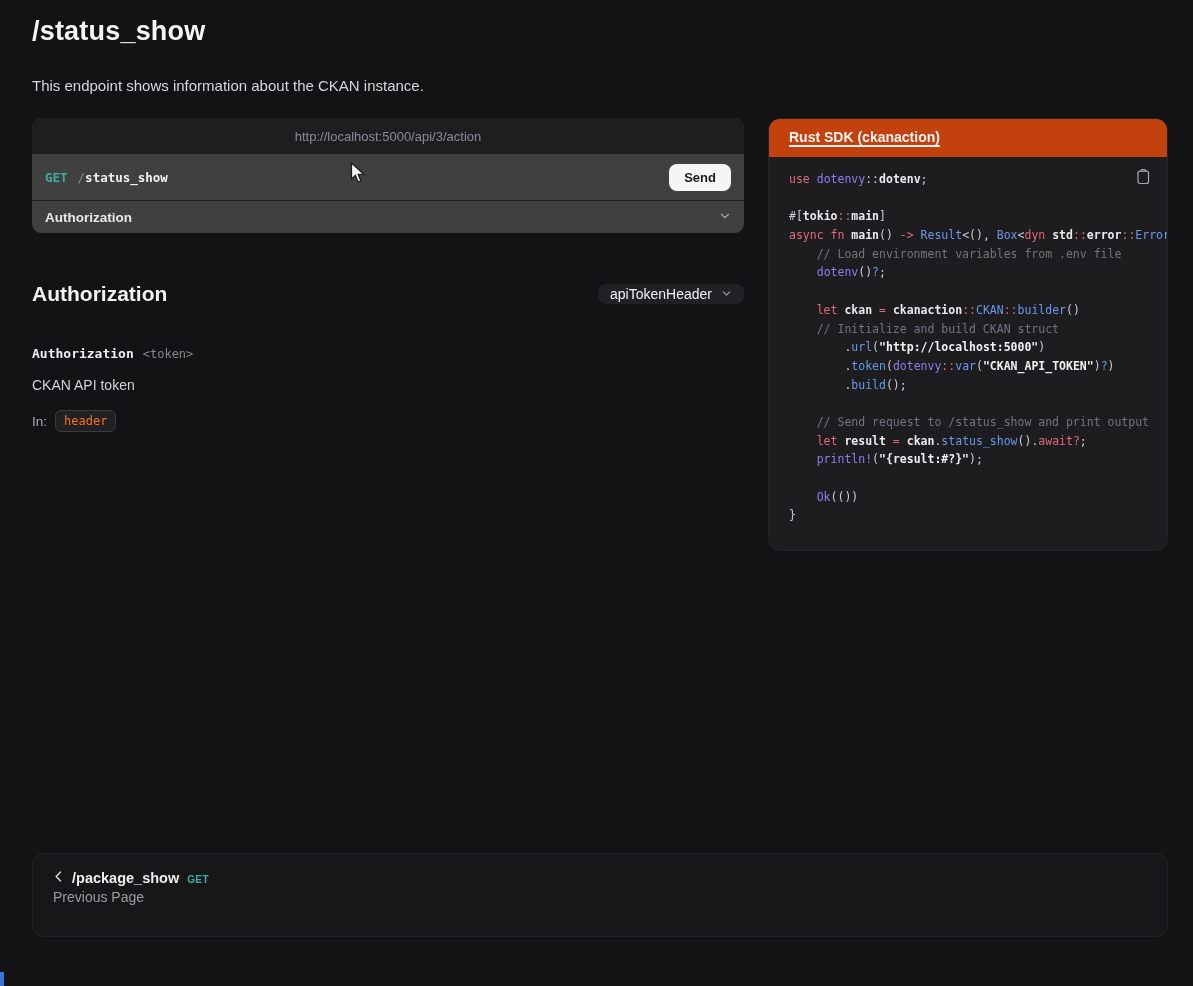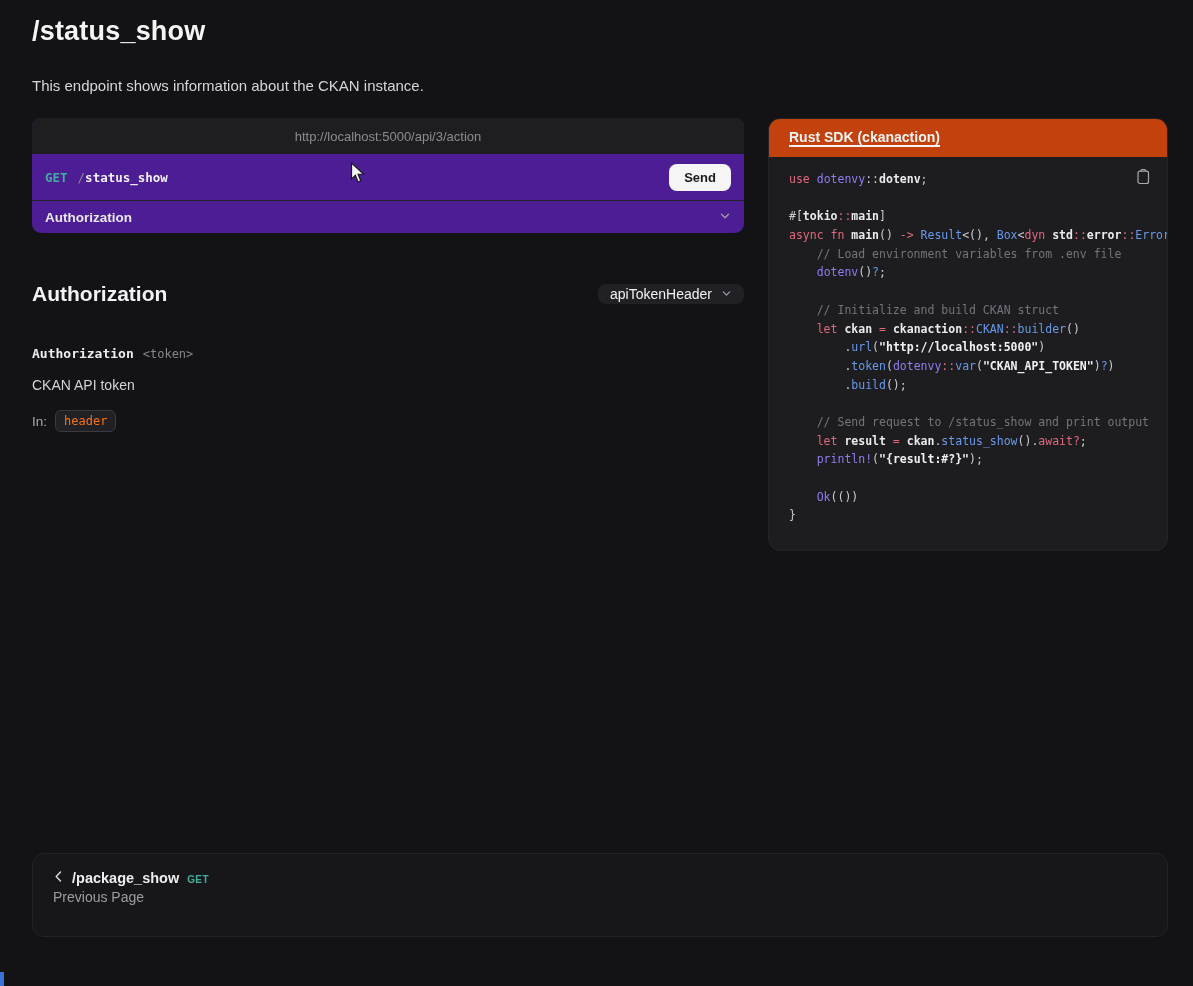--- a/index.html
+++ b/index.html
@@ -5,21 +5,21 @@
   * { margin:0; padding:0; box-sizing:border-box; }
   html,body { background:#111114; }
   body { font-family:"Liberation Sans", sans-serif; }
   .stage { position:relative; width:1193px; height:986px; background:#131316; overflow:hidden; }
 
   
   .page-title { position:absolute; left:32px; top:16px; font-size:27px; font-weight:700; color:#f5f5f6; letter-spacing:.2px; }
   .page-desc  { position:absolute; left:32px; top:77px; font-size:15px; color:#d6d6da; }
 
   
-  .req-card { position:absolute; left:32px; top:118px; width:712px; border-radius:9px; overflow:hidden; background:#4c1d95; }
+  .req-card { position:absolute; left:32px; top:118px; width:712px; border-radius:9px; overflow:hidden; background:#404040; }
   .req-urlbar { height:36px; background:#1e1e21; display:flex; align-items:center; justify-content:center;
                 font-size:13px; color:#8b8b93; }
   .req-main { height:46px; display:flex; align-items:center; padding:0 13px; }
   .req-method { font-family:"DejaVu Sans Mono", monospace; font-size:12.5px; font-weight:700; color:#3fae9e; margin-right:10px; }
   .req-path { font-family:"DejaVu Sans Mono", monospace; font-size:12.5px; }
   .req-path .slash { color:#8a8a92; font-weight:400; }
   .req-path .name  { color:#f0f0f3; font-weight:700; }
   .send-btn { margin-left:auto; background:#f5f5f6; color:#1a1a1d; border:none; border-radius:8px;
               font-family:"Liberation Sans", sans-serif; font-size:13px; font-weight:600; padding:6px 15px; cursor:pointer; }
   .req-auth-row { height:33px; display:flex; align-items:center; justify-content:space-between;
@@ -131,22 +131,22 @@
           </svg>
         </span>
       </button>
     <div class="code-line"><span class="tk-k">use </span><span class="tk-m">dotenvy</span><span class="tk-p">::</span><span class="tk-b">dotenv</span><span class="tk-p">;</span></div>
         <div class="code-line">&nbsp;</div>
         <div class="code-line"><span class="tk-p">#[</span><span class="tk-b">tokio</span><span class="tk-k">::</span><span class="tk-b">main</span><span class="tk-p">]</span></div>
         <div class="code-line"><span class="tk-k">async fn </span><span class="tk-b">main</span><span class="tk-p">() </span><span class="tk-k">-&gt;</span><span class="tk-p"> </span><span class="tk-t">Result</span><span class="tk-p">&lt;(), </span><span class="tk-t">Box</span><span class="tk-p">&lt;</span><span class="tk-k">dyn </span><span class="tk-b">std</span><span class="tk-k">::</span><span class="tk-b">error</span><span class="tk-k">::</span><span class="tk-t">Error</span></div>
         <div class="code-line"><span class="tk-c">    // Load environment variables from .env file</span></div>
         <div class="code-line"><span class="tk-p">    </span><span class="tk-m">dotenv</span><span class="tk-p">()</span><span class="tk-t">?</span><span class="tk-p">;</span></div>
         <div class="code-line">&nbsp;</div>
+        <div class="code-line"><span class="tk-k">    let </span><span class="tk-b">ckan</span><span class="tk-k"> = </span><span class="tk-b">ckanaction</span><span class="tk-k">::</span><span class="tk-t">CKAN</span><span class="tk-k">::</span><span class="tk-t">builder</span><span class="tk-p">()</span></div>
         <div class="code-line"><span class="tk-c">    // Initialize and build CKAN struct</span></div>
-        <div class="code-line"><span class="tk-k">    let </span><span class="tk-b">ckan</span><span class="tk-k"> = </span><span class="tk-b">ckanaction</span><span class="tk-k">::</span><span class="tk-t">CKAN</span><span class="tk-k">::</span><span class="tk-t">builder</span><span class="tk-p">()</span></div>
         <div class="code-line"><span class="tk-p">        .</span><span class="tk-t">url</span><span class="tk-p">(</span><span class="tk-s">"http://localhost:5000"</span><span class="tk-p">)</span></div>
         <div class="code-line"><span class="tk-p">        .</span><span class="tk-t">token</span><span class="tk-p">(</span><span class="tk-m">dotenvy</span><span class="tk-k">::</span><span class="tk-t">var</span><span class="tk-p">(</span><span class="tk-s">"CKAN_API_TOKEN"</span><span class="tk-p">)</span><span class="tk-t">?</span><span class="tk-p">)</span></div>
         <div class="code-line"><span class="tk-p">        .</span><span class="tk-t">build</span><span class="tk-p">();</span></div>
         <div class="code-line">&nbsp;</div>
         <div class="code-line"><span class="tk-c">    // Send request to /status_show and print output</span></div>
         <div class="code-line"><span class="tk-k">    let </span><span class="tk-b">result</span><span class="tk-k"> = </span><span class="tk-b">ckan</span><span class="tk-p">.</span><span class="tk-t">status_show</span><span class="tk-p">().</span><span class="tk-k">await?</span><span class="tk-p">;</span></div>
         <div class="code-line"><span class="tk-m">    println!</span><span class="tk-p">(</span><span class="tk-s">"{result:#?}"</span><span class="tk-p">);</span></div>
         <div class="code-line">&nbsp;</div>
         <div class="code-line"><span class="tk-m">    Ok</span><span class="tk-p">(())</span></div>
         <div class="code-line"><span class="tk-p">}</span></div>

